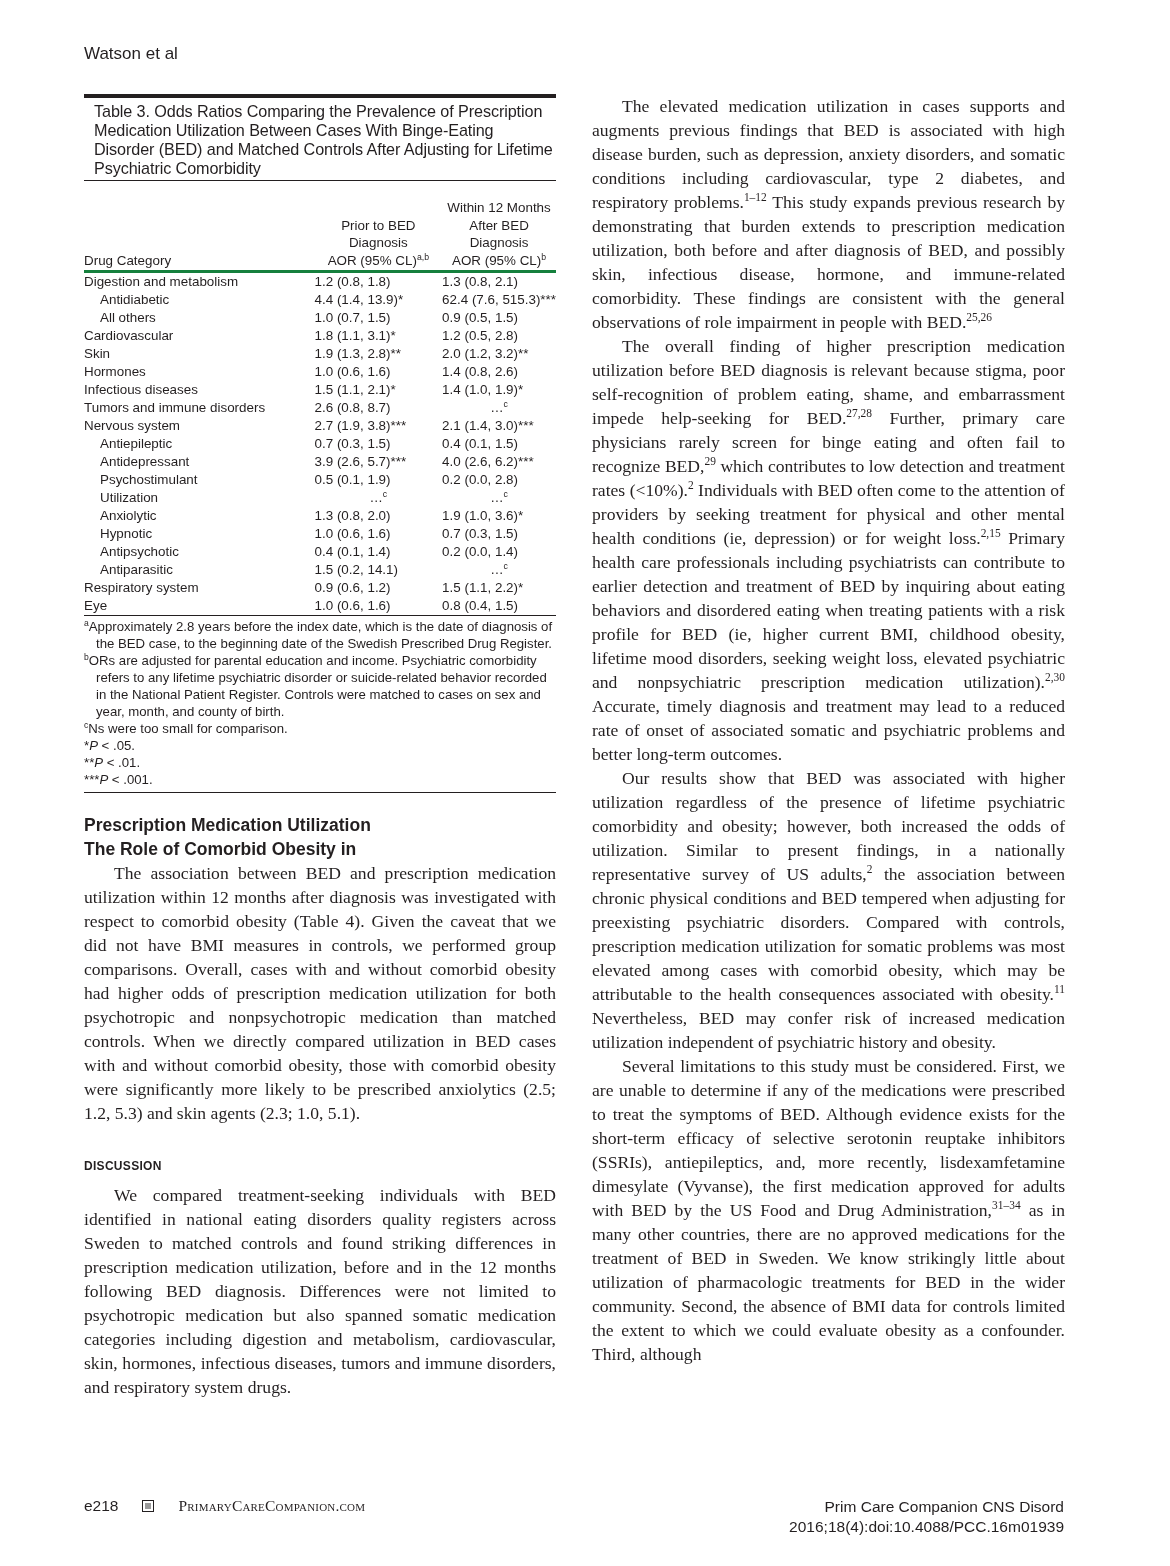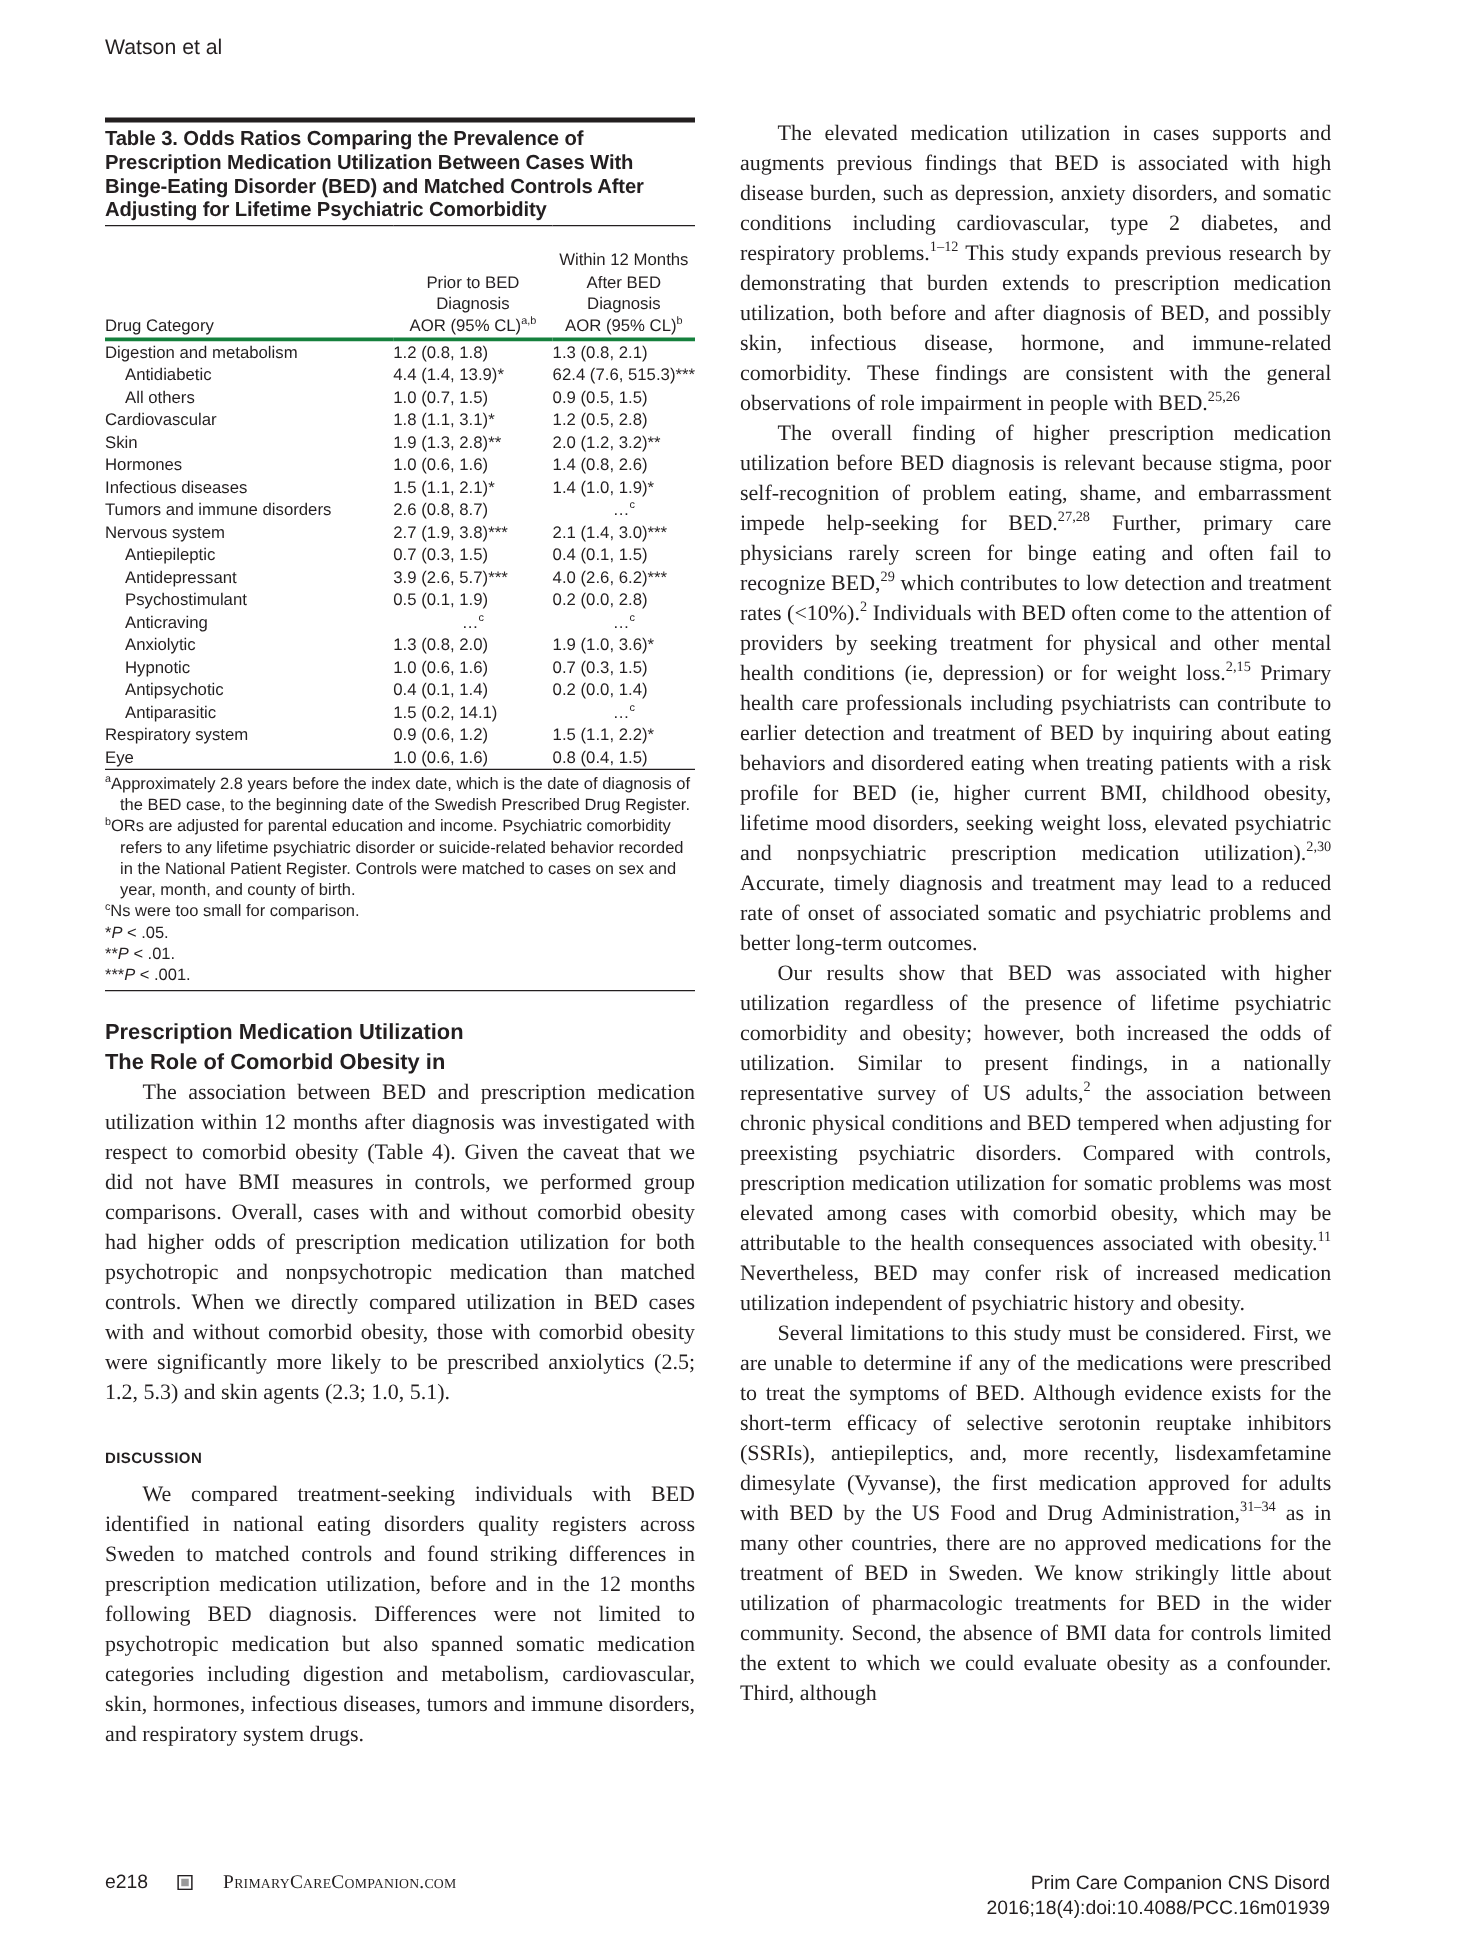--- a/index.html
+++ b/index.html
@@ -1,24 +1,24 @@
 <!DOCTYPE html>
 <html><head>
 <meta charset="utf-8">
 <style>
   html, body { margin:0; padding:0; background:#ffffff; }
   body { width:1170px; height:1566px; position:relative; overflow:hidden; color:#231f20; }
   .sans { font-family: "Liberation Sans", "DejaVu Sans", sans-serif; }
   .serif { font-family: "Liberation Serif", "DejaVu Serif", serif; }
-  .running-head { position:absolute; left:84px; top:28px; font-size:17px;text-align:center; }
+  .running-head { position:absolute; left:84px; top:44px; font-size:17px;text-align:center; }
   .col-left { position:absolute; left:84px; top:94px; width:472px; }
   .col-right { position:absolute; left:592px; top:94px; width:473px; }
 
   .table-wrap { border-top:4px solid #231f20; padding-top:4px; }
-  .table-title { font-weight:bold; font-size:16.2px; line-height:19px; letter-spacing:-0.1px; }
+  .table-title { font-weight:normal; font-size:16.2px; line-height:19px; letter-spacing:-0.1px;margin-left:10px; }
   table.t3 { width:100%; border-collapse:collapse; margin-top:2px; font-size:13.4px; }
   table.t3 thead th { font-weight:normal; text-align:left; vertical-align:bottom; line-height:17.5px; padding:18px 0 1px 0; border-top:1.5px solid #231f20; border-bottom:3px solid #15803d; }
   table.t3 thead th.c { text-align:center; }
   table.t3 td { padding:0; line-height:18px; height:18px; white-space:nowrap; }
   table.t3 td.cat { width:218px; }
   table.t3 td.sub { padding-left:16px; }
   table.t3 td.v1 { width:130px; }
   table.t3 td.v2 { }
   table.t3 td.na { text-align:center; }
   table.t3 tbody tr:last-child td { border-bottom:1.5px solid #231f20; }
@@ -117,21 +117,21 @@
             <td class="cat sub">Antidepressant</td>
             <td class="v1">3.9 (2.6, 5.7)***</td>
             <td class="v2">4.0 (2.6, 6.2)***</td>
           </tr>
           <tr>
             <td class="cat sub">Psychostimulant</td>
             <td class="v1">0.5 (0.1, 1.9)</td>
             <td class="v2">0.2 (0.0, 2.8)</td>
           </tr>
           <tr>
-            <td class="cat sub">Anticraving</td>
+            <td class="cat sub">Utilization</td>
             <td class="v1 na"><span>…</span><sup>c</sup></td>
             <td class="v2 na"><span>…</span><sup>c</sup></td>
           </tr>
           <tr>
             <td class="cat sub">Anxiolytic</td>
             <td class="v1">1.3 (0.8, 2.0)</td>
             <td class="v2">1.9 (1.0, 3.6)*</td>
           </tr>
           <tr>
             <td class="cat sub">Hypnotic</td>

